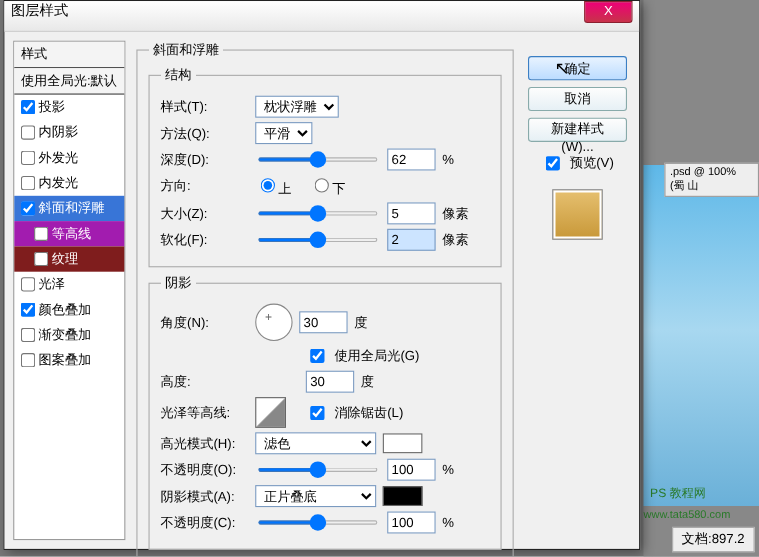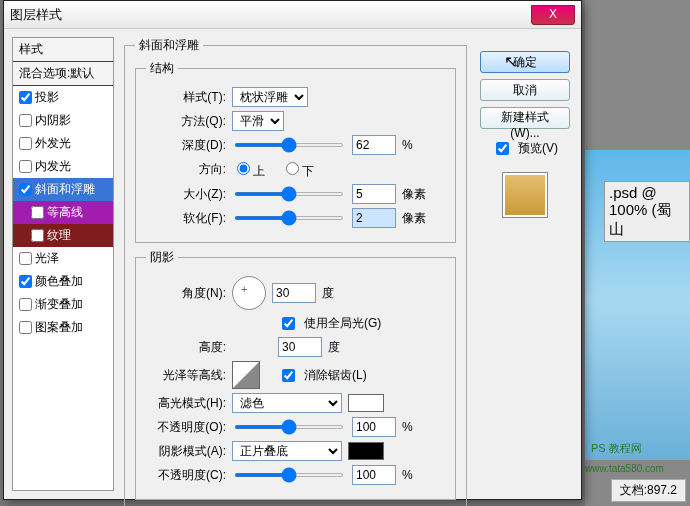--- a/index.html
+++ b/index.html
@@ -1,46 +1,46 @@
 <!DOCTYPE html>
 <html><head>
 <meta charset="utf-8">
 <style>
 * { box-sizing: border-box; font-family: "Microsoft YaHei", SimSun, sans-serif; font-size: 12px; }
 body { margin: 0; background: #777; width: 690px; height: 506px; overflow: hidden; position: relative; }
 .dialog { position: absolute; left: 3px; top: 0; width: 579px; height: 500px; background: #f0f0f0; border: 1px solid #222; box-shadow: 3px 3px 10px rgba(0,0,0,0.4); }
-.titlebar { background: linear-gradient(#fff,#e8e8e8); height: 28px; display: flex; align-items: center; padding: 0 6px; border-bottom: 1px solid #ccc; }
+.titlebar { background: linear-gradient(#fff,#e8e8e8); height: 28px; display: flex; align-items: flex-start; padding: 0 6px; border-bottom: 1px solid #ccc; }
 .titlebar span { font-size: 13px; }
 .close-btn { margin-left: auto; width: 44px; height: 20px; background: linear-gradient(#e07,#c8324a); color: #fff; text-align: center; border-radius: 0 0 3px 3px; border: 1px solid #8a1f2f; line-height: 16px; }
 .body { display: flex; padding: 8px; gap: 6px; height: calc(100% - 28px); }
 .sidebar { width: 102px; border: 1px solid #999; background: #fff; }
 .side-h { background: #f4f4f4; border-bottom: 1px solid #404040; padding: 3px 6px; }
 .side-i { padding: 3px 6px; display: flex; align-items: center; gap: 3px; cursor: default; }
 .side-i.sub { padding-left: 18px; }
 .side-i.sel { background: #3875d7; color: #fff; }
 .side-i input[type=checkbox] { margin: 0; width: 13px; height: 13px; }
 .main { flex: 1; padding: 0 4px; }
 fieldset { border: 1px solid #aaa; margin: 0 0 6px 0; padding: 6px 10px 10px 10px; }
 legend { padding: 0 4px; }
 .row { display: flex; align-items: center; margin: 4px 0; gap: 6px; }
-.lbl { width: 80px; text-align: right; }
+.lbl { width: 80px; text-align: left; }
 select, input[type=text] { border: 1px solid #7a9ac0; padding: 1px 3px; height: 20px; background: #fff; }
 input[type=text] { width: 44px; text-align: left; }
 input[type=range] { width: 110px; height: 4px; }
 .radio-g label { margin-right: 10px; }
 .swatch { width: 36px; height: 18px; border: 1px solid #666; display: inline-block; }
 .contour { width: 28px; height: 28px; border: 1px solid #666; background: linear-gradient(135deg,#fff 0%,#fff 48%,#888 52%,#888 100%); }
 .rightcol { width: 96px; display: flex; flex-direction: column; gap: 6px; align-items: center; margin-top: 14px; }
 .btn { width: 90px; height: 22px; border: 1px solid #8aa; background: linear-gradient(#fdfdfd,#e6f0f5); border-radius: 3px; }
 .btn.primary { border: 1px solid #3b7fc4; background: linear-gradient(#e8f3ff,#bcdcff); }
 .preview-sw { width: 46px; height: 46px; border: 1px solid #888; background: linear-gradient(#e6c070,#c89838); margin-top: 4px; box-shadow: inset 0 0 0 2px #fff; }
 .angle-ctrl { width: 34px; height: 34px; border: 1px solid #888; border-radius: 50%; background: #fff; position: relative; }
 .angle-ctrl::after { content: "+"; position: absolute; left: 8px; top: 6px; font-size: 11px; color: #666; }
 .bg-right { position: absolute; right: 0; top: 0; width: 105px; height: 506px; background: linear-gradient(180deg,#888 0%,#888 150px,#5eb8e8 150px,#a8d8f0 300px,#6ab0d8 460px,#888 460px); }
-.bg-top { position: absolute; top: 148px; right: 0; width: 86px; background: #eee; padding: 2px 4px; font-size: 15px; border: 1px solid #999; margin-top: 33px; }
+.bg-top { position: absolute; top: 148px; right: 0; width: 86px; background: #eee; padding: 2px 4px; font-size: 10px; border: 1px solid #999; }
 .statusbar { position: absolute; bottom: 4px; right: 4px; background: #eee; border: 1px solid #aaa; padding: 2px 8px; font-size: 12px; }
 .hl-input { background: #cce4ff !important; }
 .cursor { position: absolute; left: 504px; top: 52px; font-size: 16px; pointer-events: none; }
 </style>
 </head>
 <body>
 
 <div class="bg-right">
   <div class="bg-top">.psd @ 100% (蜀 山</div>
   <div style="position:absolute;bottom:50px;left:6px;color:#2a7a2a;font-size:11px">PS 教程网</div>
@@ -49,21 +49,21 @@
 <div class="statusbar">文档:897.2</div>
 
 <div class="dialog">
   <div class="titlebar">
     <span>图层样式</span>
     <div class="close-btn">X</div>
   </div>
   <div class="body">
     <div class="sidebar">
       <div class="side-h">样式</div>
-      <div class="side-h">混合选项:默认</div>
+      <div class="side-h">使用全局光:默认</div>
       <div class="side-i">
           <input type="checkbox" checked="" style="">
           <span>投影</span>
         </div>
       <div class="side-i">
           <input type="checkbox" style="">
           <span>内阴影</span>
         </div>
       <div class="side-i">
           <input type="checkbox" style="">

